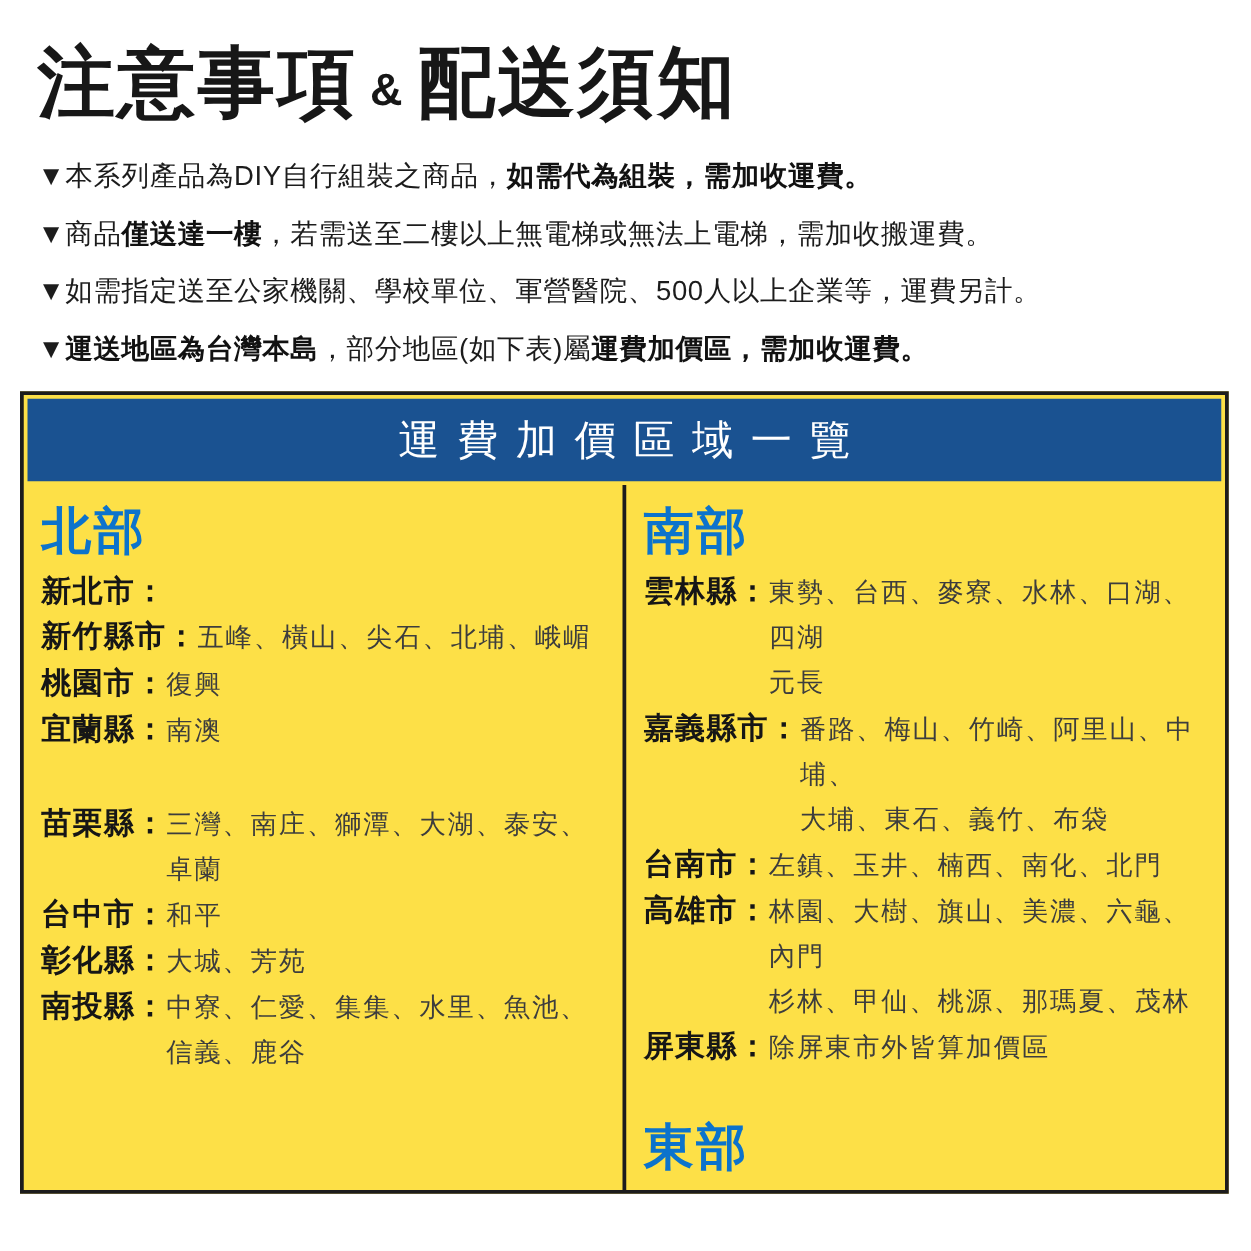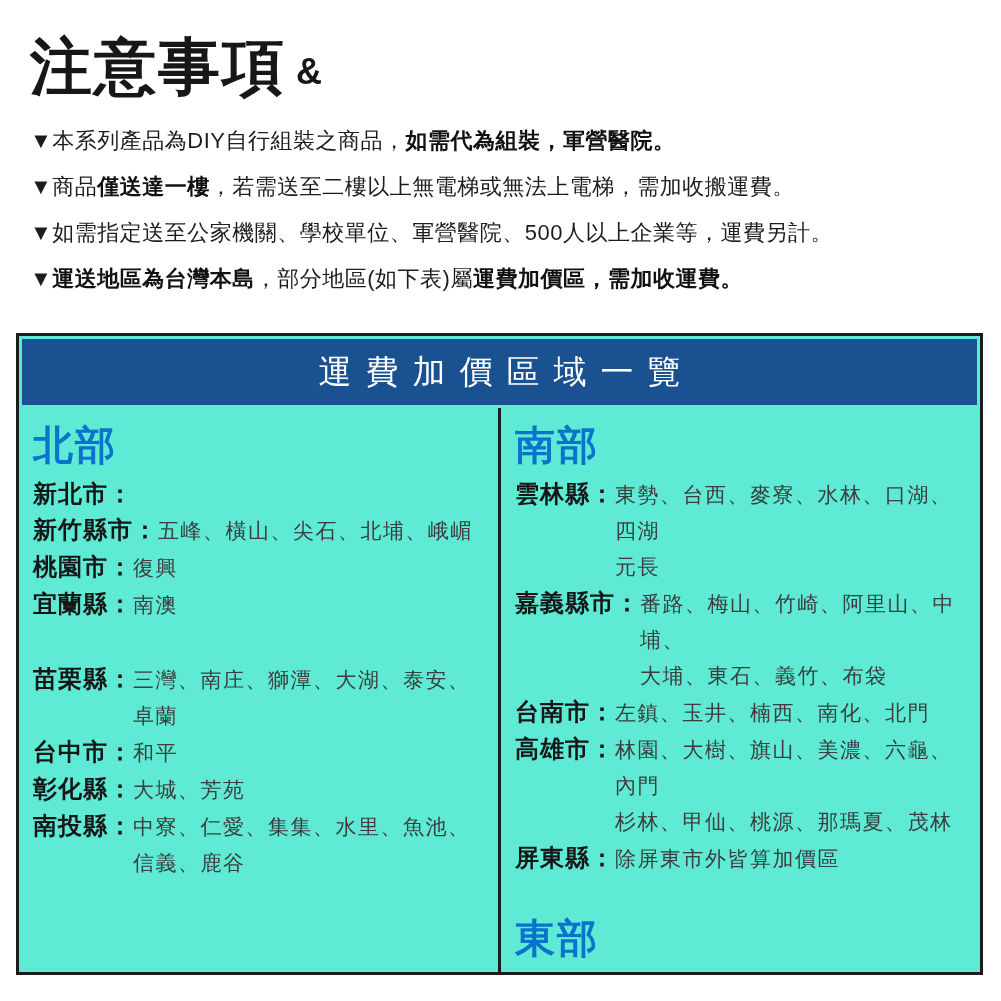--- a/index.html
+++ b/index.html
@@ -32,27 +32,27 @@
   .bullets{margin-top:28px;}
   .bullet{
     font-size:22px;
     line-height:28px;
     margin-bottom:18px;
     color:#1c1c1c;
     letter-spacing:0.5px;
   }
   .bullet .b{font-weight:700;color:#111;}
   .table{
-    margin:40px 16px 0;
+    margin:20px 16px 0;
     height:642px;
     box-sizing:border-box;
     border:3px solid var(--border,#1c1c1c);
     display:flex;
     flex-direction:column;
-    background:#5eead4;
+    background:#fde047;
   }
   .table-header{
     flex:0 0 66px;
     margin:3px;
     background:var(--header-bg,#1a5291);
     color:#ffffff;
     display:flex;
     align-items:center;
     justify-content:center;
     font-size:33px;
@@ -98,23 +98,24 @@
   }
 </style>
 </head>
 <body>
 
 <div class="page" style="--header-bg: #1a5291; --accent: #0c73cc; --border: #1c1c1c;">
   <div class="content">
     <h1 class="title">
       <span>注意事項</span>
       <span class="t-amp">&amp;</span>
+      <span>配送須知</span>
     </h1>
     <div class="bullets" id="bullets">
-        <div class="bullet"><span class="r">▼本系列產品為DIY自行組裝之商品，</span><span class="b">如需代為組裝，軍營醫院。</span></div>
+        <div class="bullet"><span class="r">▼本系列產品為DIY自行組裝之商品，</span><span class="b">如需代為組裝，需加收運費。</span></div>
         <div class="bullet"><span class="r">▼商品</span><span class="b">僅送達一樓</span><span class="r">，若需送至二樓以上無電梯或無法上電梯，需加收搬運費。</span></div>
         <div class="bullet"><span class="r">▼如需指定送至公家機關、學校單位、軍營醫院、500人以上企業等，運費另計。</span></div>
         <div class="bullet"><span class="r">▼</span><span class="b">運送地區為台灣本島</span><span class="r">，部分地區(如下表)屬</span><span class="b">運費加價區，需加收運費。</span></div>
       </div>
   </div>
 
   <div class="table">
     <div class="table-header">
       <span>運費加價區域一覽</span>
     </div>

